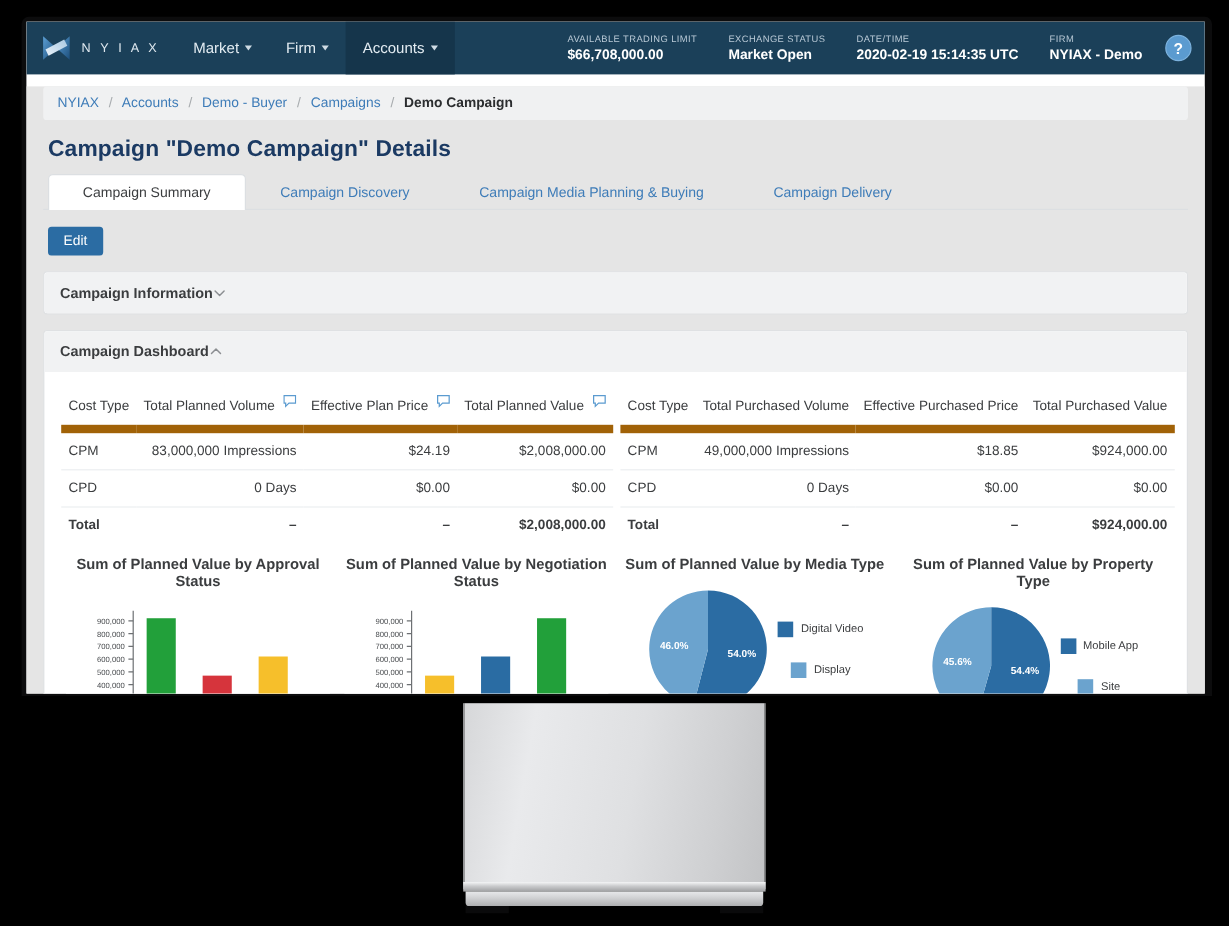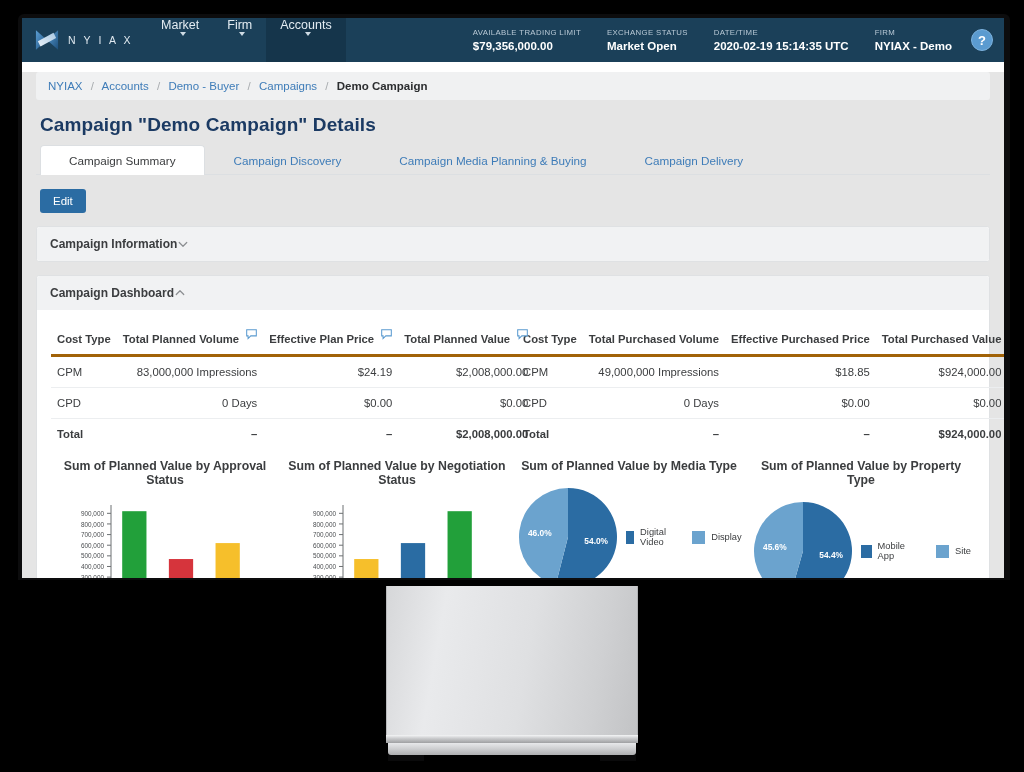--- a/index.html
+++ b/index.html
@@ -43,21 +43,21 @@
   
   .navbar {
     height: 44px; background: #1b4059; display: flex; align-items: stretch;
     color: #e7eef3; position: relative;
   }
   .brand { display: flex; align-items: center; padding: 0 14px 0 12px; gap: 8px; }
   .brand-logo { width: 26px; height: 26px; display:block; }
   .brand-name { font-size: 10.5px; letter-spacing: 2.6px; color: #dfe8ef; font-weight: 400;}
   .navitem {
     display: flex; align-items: center; padding: 0 14px; font-size: 12.5px;
-    color: #e3ecf2; cursor: pointer; white-space: nowrap; flex-direction: column;
+    color: #e3ecf2; cursor: pointer; white-space: nowrap;
   }
   .navitem.active { background: #15354b; }
   .caret-d { display:inline-block; margin-left:5px; width:0;height:0;
     border-left:3.5px solid transparent;border-right:3.5px solid transparent;border-top:4px solid #cfdbe4;}
   .nav-spacer { flex: 1 1 auto; }
   .statblock { display:flex; flex-direction:column; justify-content:center; padding: 0 13px; }
   .stat-label { font-size: 7.8px; letter-spacing: .35px; color: #b9c9d6; text-transform: uppercase; line-height: 12px;}
   .stat-value { font-size: 11.5px; color: #ffffff; font-weight: 700; line-height: 14px; white-space: nowrap;}
   .helpbtn {
     align-self:center; margin: 0 11px 0 6px; width: 22px; height: 22px; border-radius: 50%;
@@ -107,37 +107,37 @@
   }
   .panel.collapsed .panel-head { border-radius: 3px; }
   .chev { width: 12px; height: 12px; display:block; color:#7a7d80;}
   .panel-body { padding: 6px 10px 0 10px; }
 
   
   .tables { display:flex; gap: 0; }
   .tbl-wrap { width: 50%; padding: 8px 4px 0 4px;}
   table.dt { width: 100%; border-collapse: collapse; font-size: 11.3px; color:#3b3d3f; }
   table.dt th {
-    font-weight: 700; padding: 9px 6px; border-bottom: 3px solid #a16207; white-space: nowrap;
+    font-weight: 400; padding: 9px 6px; border-bottom: 7px solid #a16207; white-space: nowrap;
   }
   table.dt td { padding: 9px 6px; border-bottom: 1px solid #eceef0; }
   table.dt tr.total td { border-bottom: none; font-weight: 700; border-top: 1px solid #a16207;}
   .c-left { text-align: left; } .c-right { text-align: right; }
   .tipicon { display:inline-block; vertical-align: top; margin-left: 4px; position: relative; top:-4px;}
 
   
   .charts { display:flex; padding: 10px 2px 0 2px; }
   .chart-cell { width: 25%; padding: 0 6px; }
   .chart-title {
     text-align: center; font-size: 12.3px; font-weight: 700; color: #3b3d3f; margin-bottom: 12px;
   }
   .chart-box { background:#fff; }
   svg { display:block; }
   .pie-row { display:flex; align-items:center; justify-content:center; gap: 6px;}
-  .legend { display:flex; flex-direction:row; gap: 21px; }
+  .legend { display:flex; flex-direction:column; gap: 21px; align-items: center; }
   .legend-row { display:flex; align-items:center; gap: 6px; font-size: 9.3px; color:#3b3d3f; }
   .legend-swatch { width: 13px; height: 13px; display:block; }
 </style>
 </head>
 <body>
 
 <div id="monitor">
 
   <div id="bezel"></div>
 
@@ -174,21 +174,21 @@
       </div>
       <div class="navitem active">
         <span>Accounts</span>
         <i class="caret-d"></i>
       </div>
 
       <div class="nav-spacer"></div>
 
       <div class="statblock">
         <span class="stat-label">AVAILABLE TRADING LIMIT</span>
-        <span class="stat-value">$79,356,000.00</span>
+        <span class="stat-value">$66,708,000.00</span>
       </div>
       <div class="statblock">
         <span class="stat-label">EXCHANGE STATUS</span>
         <span class="stat-value">Market Open</span>
       </div>
       <div class="statblock">
         <span class="stat-label">DATE/TIME</span>
         <span class="stat-value">2020-02-19 15:14:35 UTC</span>
       </div>
       <div class="statblock">

